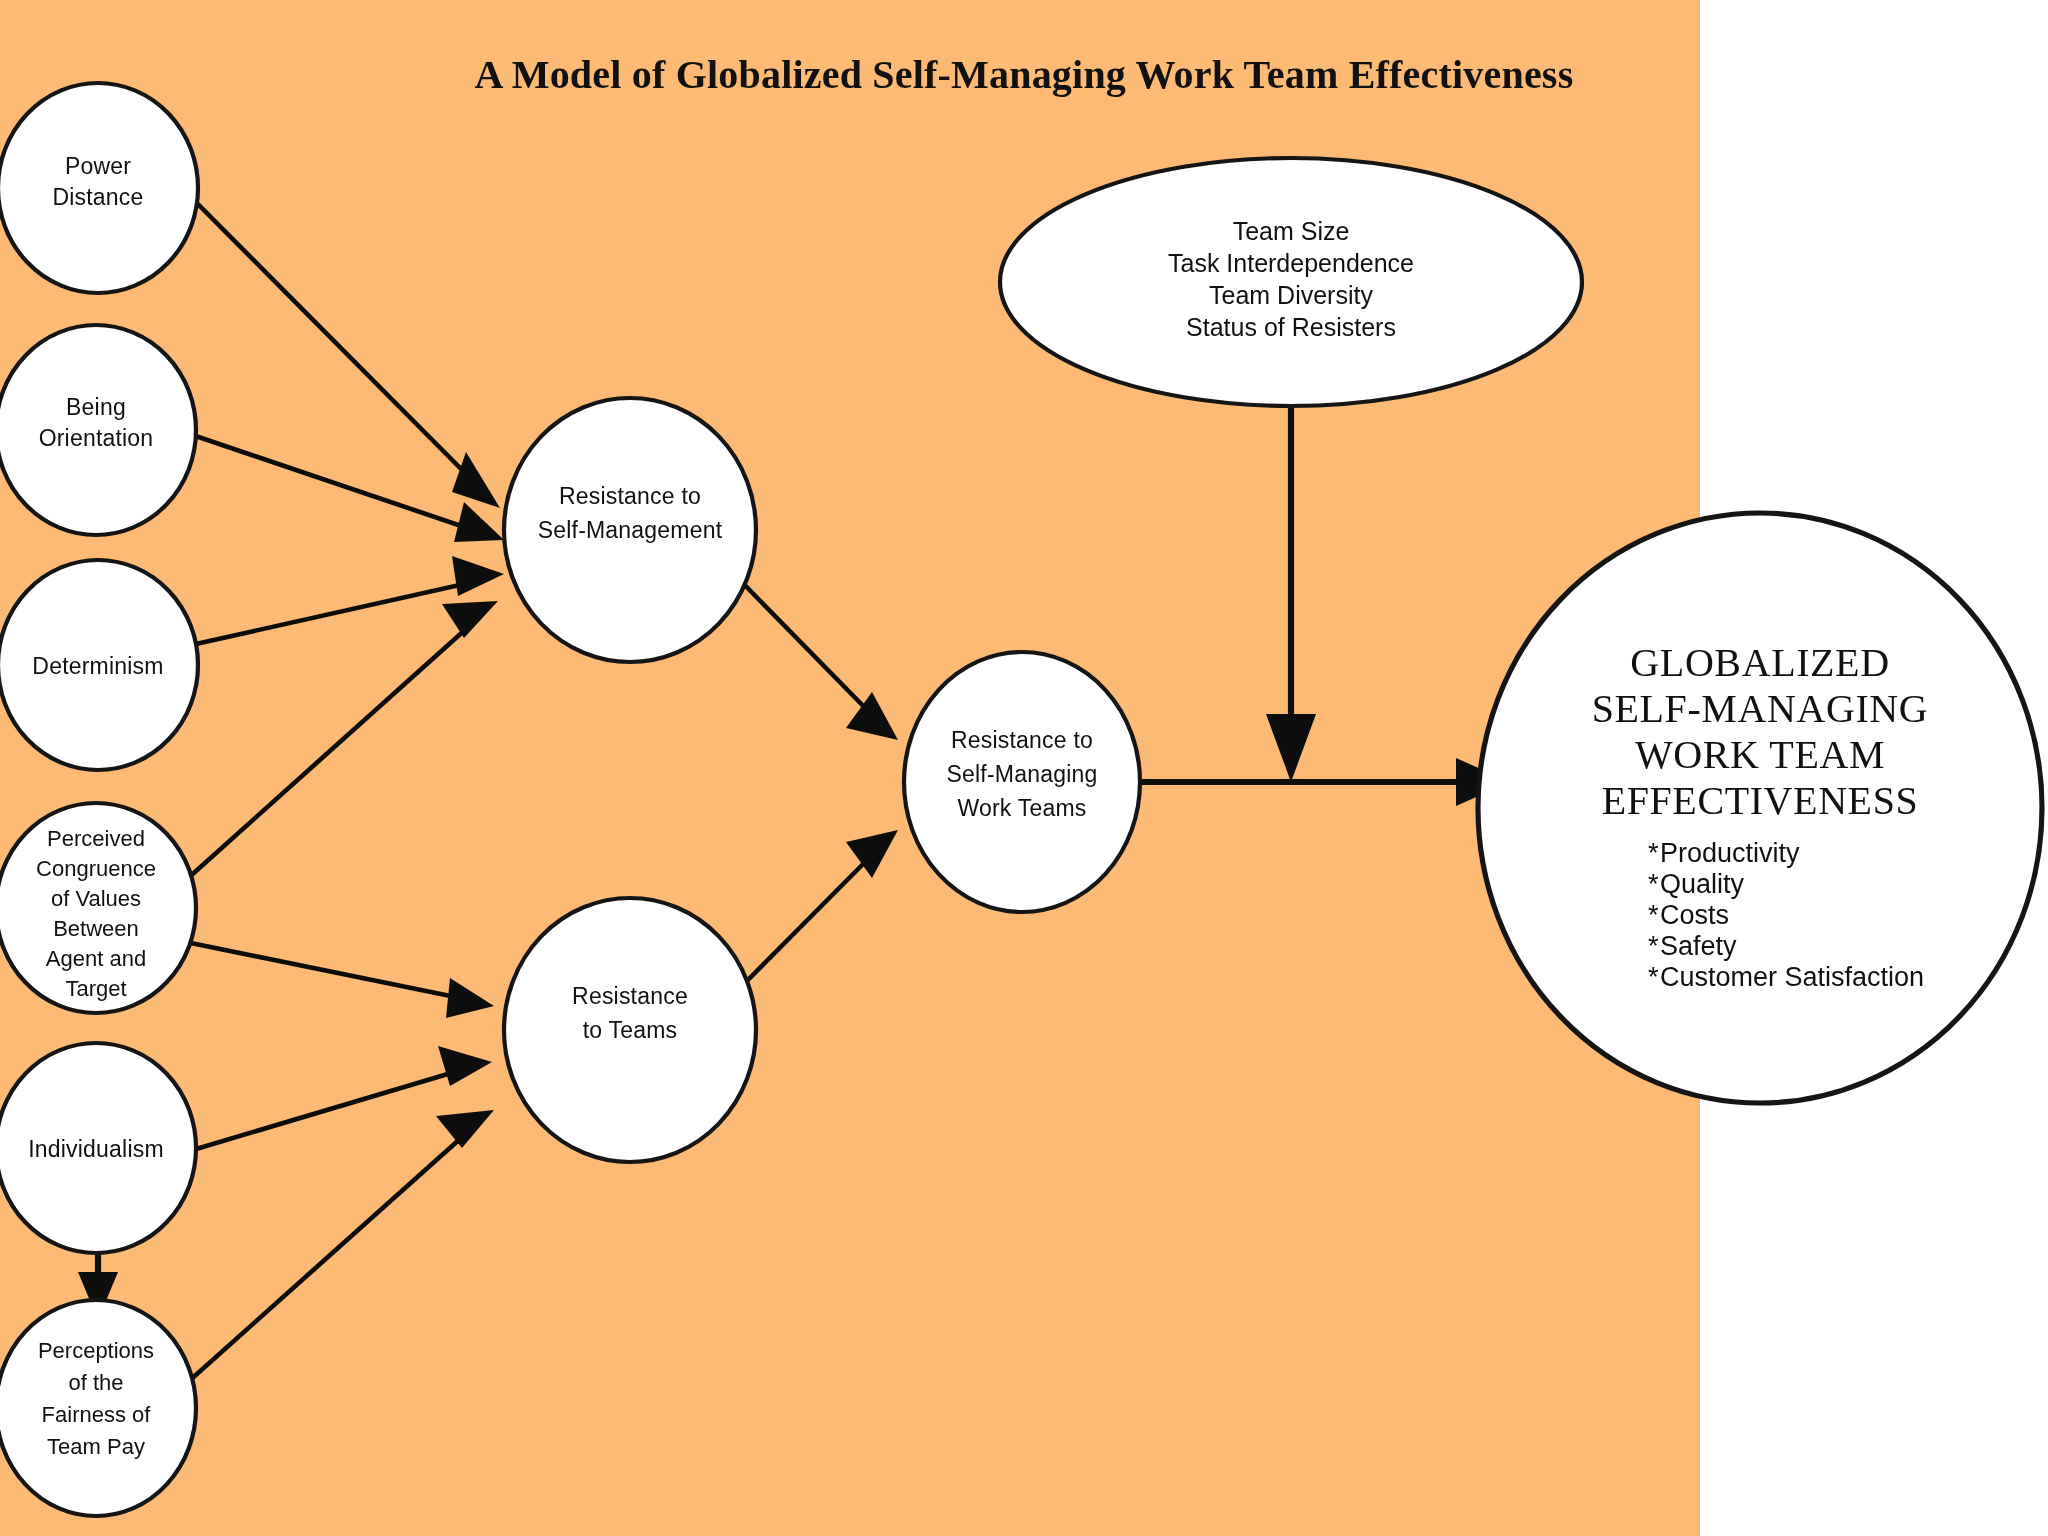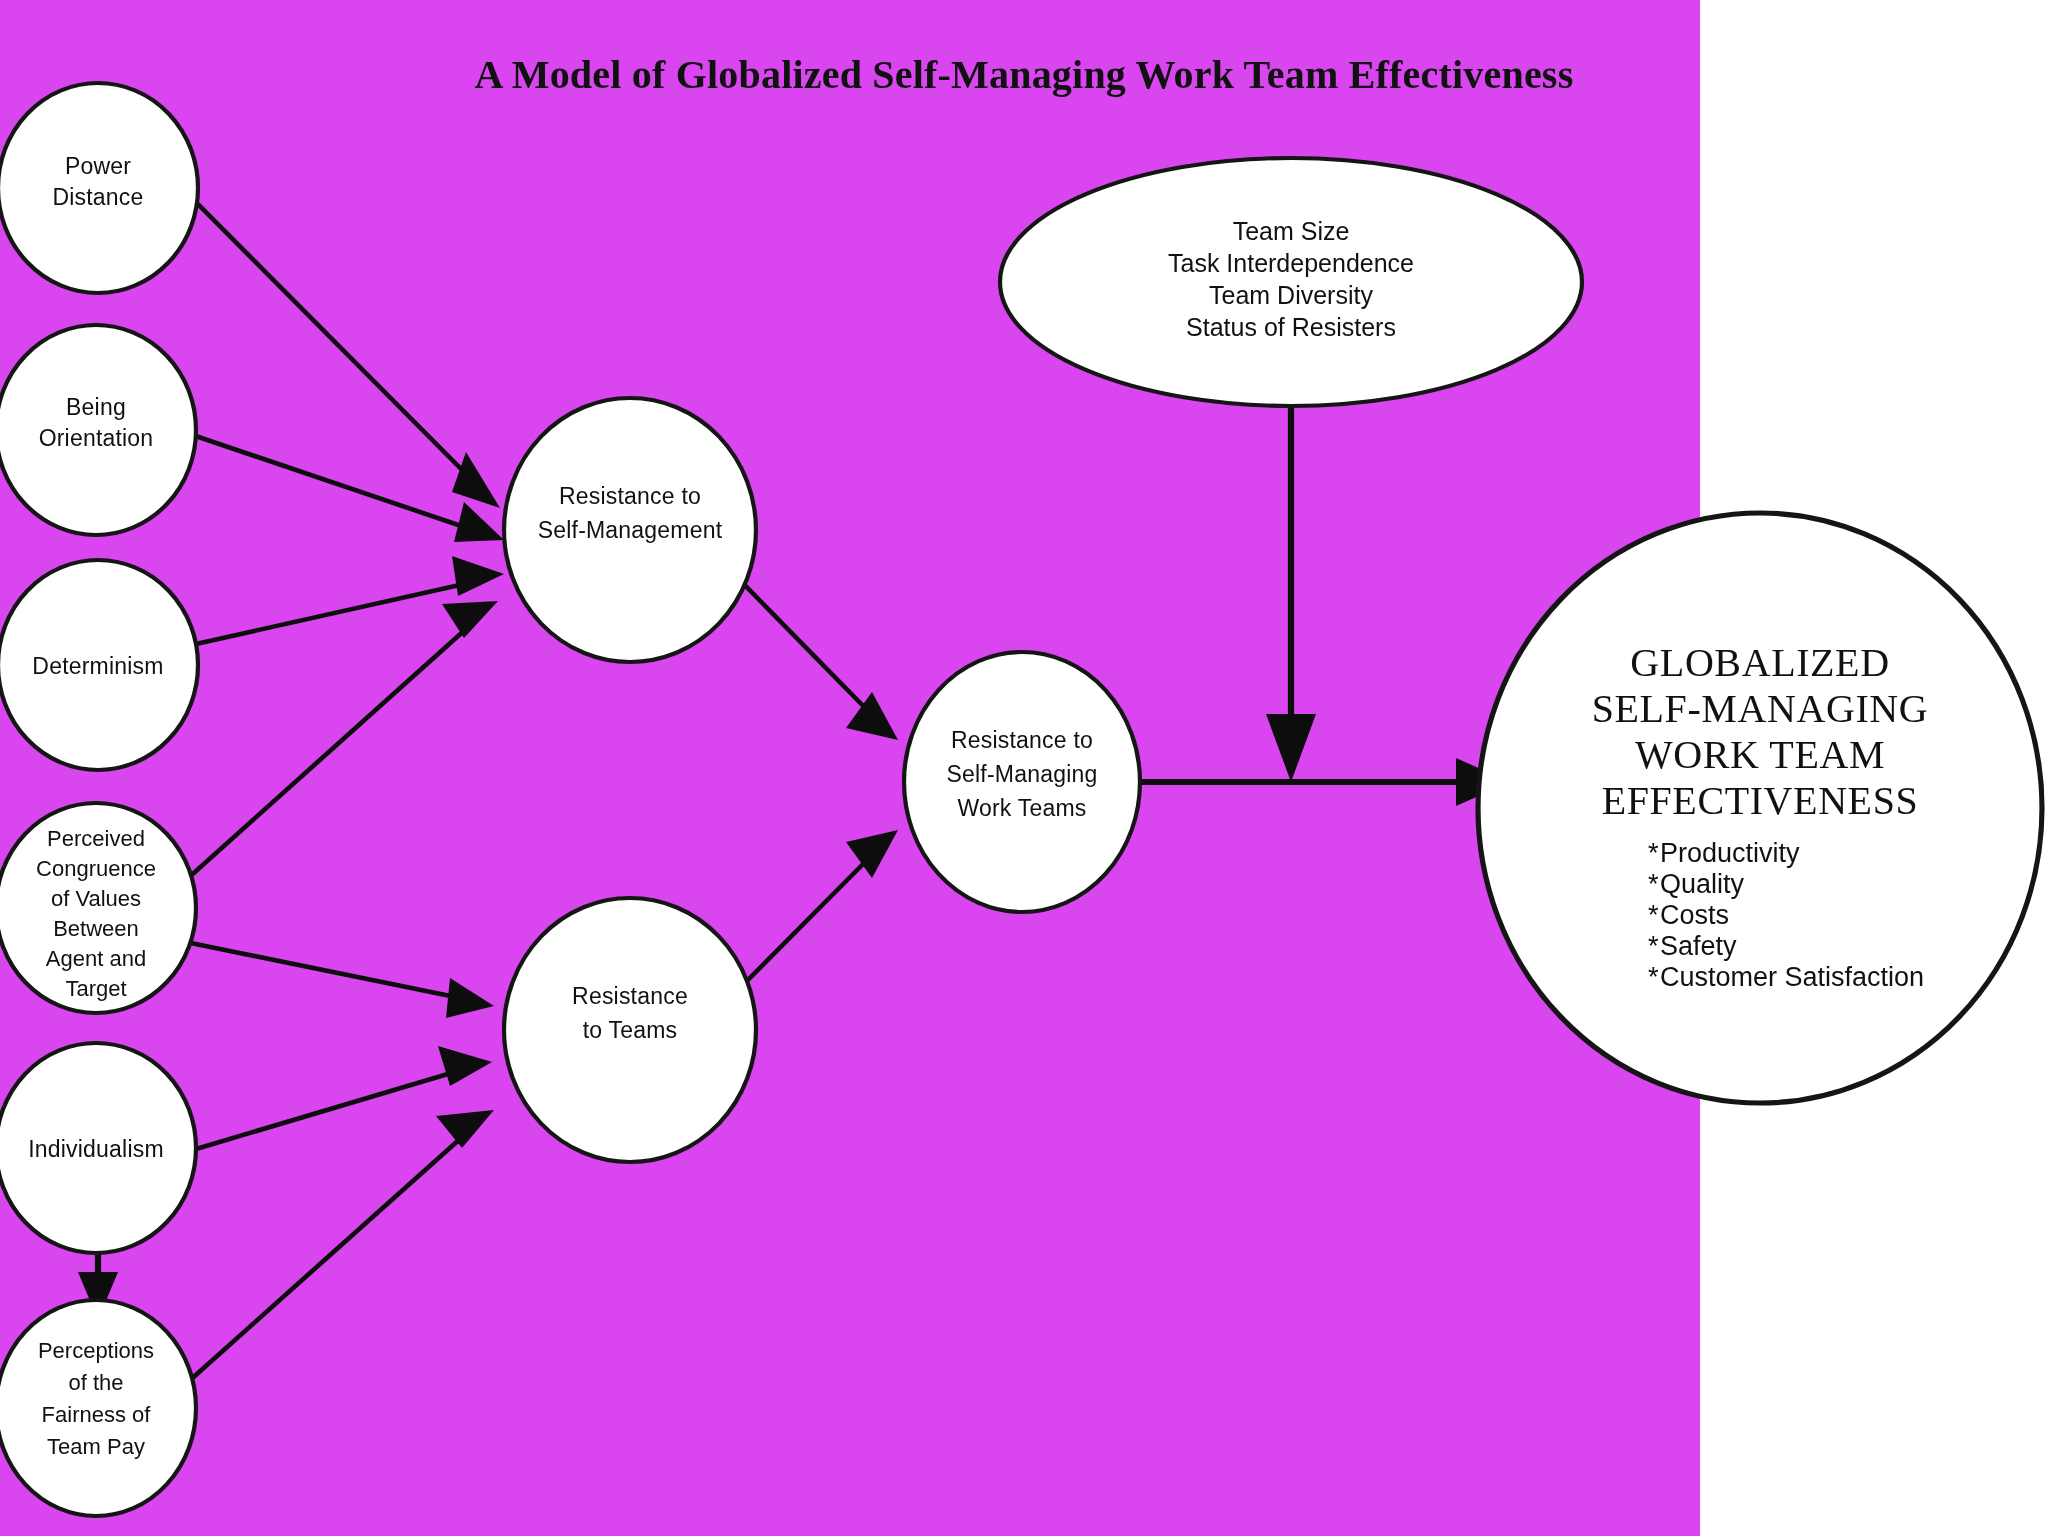--- a/index.html
+++ b/index.html
@@ -12,21 +12,21 @@
     width: 2048px;
     height: 1536px;
     overflow: hidden;
     font-family: "Liberation Sans", sans-serif;
     color: #000000;
   }
   #canvas {
     position: relative;
     width: 1700px;
     height: 1536px;
-    background: #d946ef;
+    background: #fdba74;
   }
   #diagram-svg {
     position: absolute;
     top: 0;
     left: 0;
     width: 2048px;
     height: 1536px;
   }
   .diagram-title {
     font-family: "Liberation Serif", serif;

